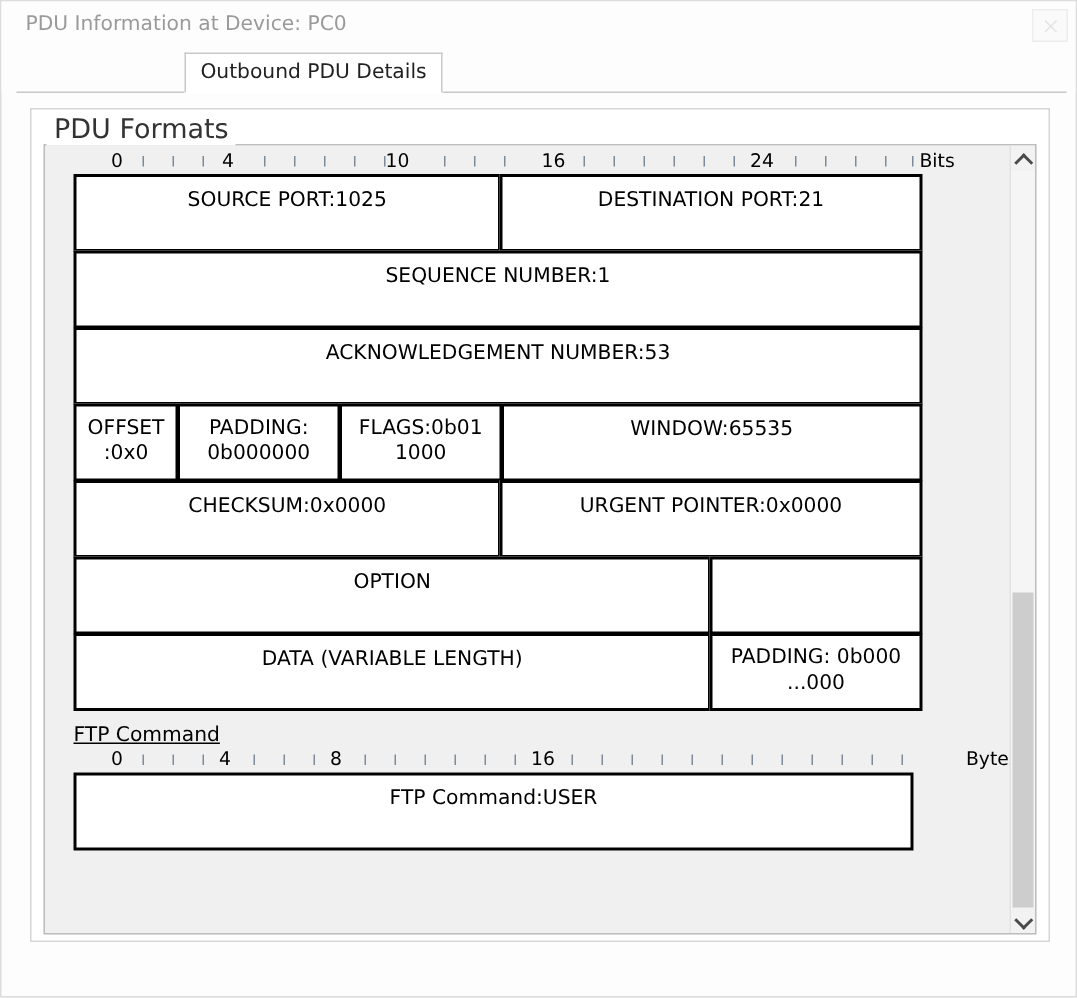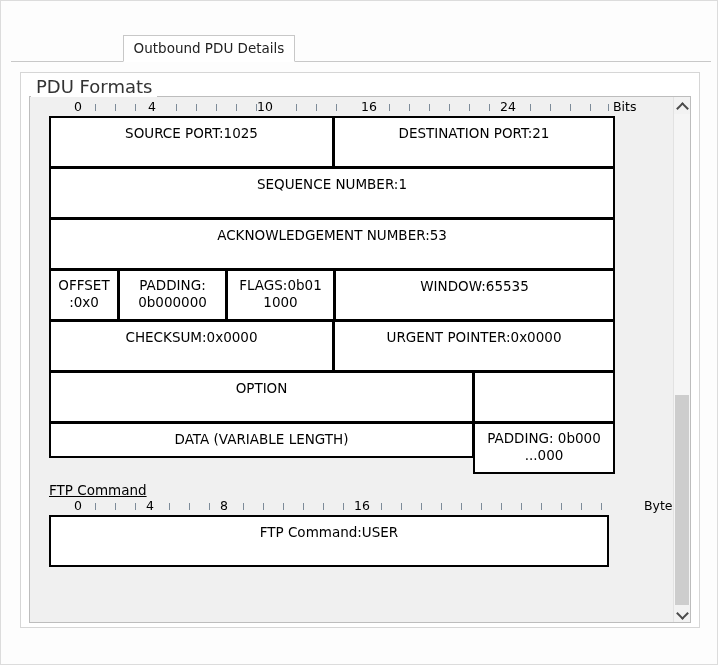--- a/index.html
+++ b/index.html
@@ -160,20 +160,26 @@
     font-size:13.5px;
     color:#000;
     text-decoration:underline;
   }
 </style>
 </head>
 <body>
 
 <div class="window">
 
+  <div class="titlebar">
+    <div class="title-text">PDU Information at Device: PC0</div>
+    <div class="close-btn">
+      <span class="close-x"></span>
+    </div>
+  </div>
 
   <div class="tabstrip">
     <div class="tab active">Outbound PDU Details</div>
   </div>
 
   <div class="groupbox"></div>
   <div class="group-legend">PDU Formats</div>
 
   <div class="scrollpane">
     <div class="pane-inner">
@@ -230,21 +236,21 @@
         <div>1000</div>
       </div>
       <div class="fmt" style="left:304px;top:172px;width:281px;height:52px;">WINDOW:65535</div>
 
       <div class="fmt" style="left:19px;top:223px;width:285px;height:52px;">CHECKSUM:0x0000</div>
       <div class="fmt" style="left:303px;top:223px;width:282px;height:52px;">URGENT POINTER:0x0000</div>
 
       <div class="fmt" style="left:19px;top:274px;width:425px;height:52px;">OPTION</div>
       <div class="fmt" style="left:443px;top:274px;width:142px;height:52px;"></div>
 
-      <div class="fmt" style="left:19px;top:325px;width:425px;height:36px;">DATA (VARIABLE LENGTH)</div>
+      <div class="fmt" style="left:19px;top:325px;width:425px;height:52px;">DATA (VARIABLE LENGTH)</div>
       <div class="fmt" style="left:443px;top:325px;width:142px;height:52px;padding-top:6px;">
         <div>PADDING: 0b000</div>
         <div>...000</div>
       </div>
 
       <div class="sec-title" style="left:19px;top:385px;">FTP Command</div>
 
       <div class="ruler" style="position:absolute;left:0;top:401px;width:645px;">
         <span class="rlabel" style="left:44px;">0</span>
         <span class="tick" style="left:65px;"></span>

